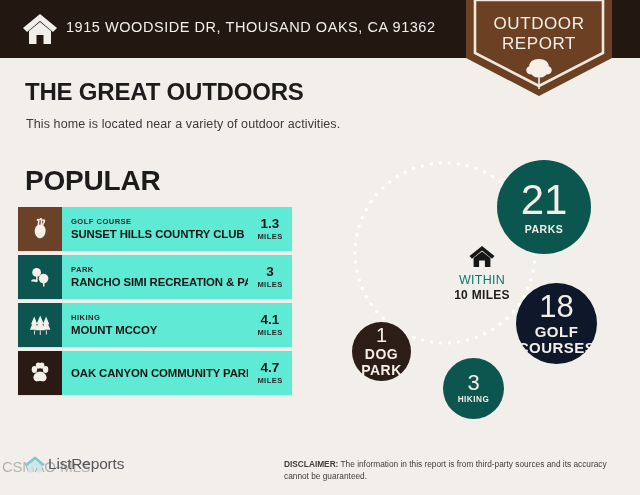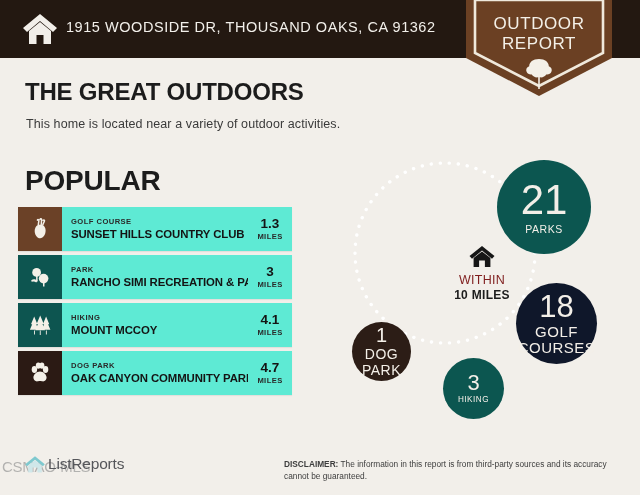--- a/index.html
+++ b/index.html
@@ -190,21 +190,21 @@
     justify-content: center;
     color: #f3efe8;
     text-align: center;
     line-height: 1;
   }
   .bubble .num {
     font-weight: 400;
     line-height: 1;
   }
   .bubble .lbl {
-    font-weight: 400;
+    font-weight: 700;
     letter-spacing: 0.5px;
     line-height: 1.08;
   }
   #bubble-parks {
     left: 157px; top: 10px;
     width: 94px; height: 94px;
     background: #0c5650;
     justify-content: center;
   }
   #bubble-parks .num { font-size: 42px; margin-bottom: 3px; }
@@ -240,21 +240,21 @@
     width: 120px;
     text-align: center;
   }
   .center-home-icon {
     width: 26px; height: 23px;
     margin: 0 auto 5px auto;
     display: block;
   }
   .center-l1 {
     font-size: 12.5px;
-    color: #7f1d1d;
+    color: #0f766e;
     letter-spacing: 0.3px;
     line-height: 15px;
   }
   .center-l2 {
     font-size: 12px;
     font-weight: 700;
     color: #1c1c1c;
     letter-spacing: 0.3px;
     line-height: 15px;
   }
@@ -392,21 +392,20 @@
       <div class="poi-icon" style="background:#2b1a14;">
         <svg viewBox="0 0 24 24" width="24" height="24" aria-hidden="true">
           <ellipse cx="6.4" cy="8.5" rx="2.7" ry="3.4" fill="#f4f0e8"></ellipse>
           <ellipse cx="17.6" cy="8.5" rx="2.7" ry="3.4" fill="#f4f0e8"></ellipse>
           <ellipse cx="10.3" cy="4.6" rx="2.5" ry="3.2" fill="#f4f0e8"></ellipse>
           <ellipse cx="13.9" cy="4.6" rx="2.5" ry="3.2" fill="#f4f0e8"></ellipse>
           <path d="M12 10.4 C15.4 10.4 18.6 13.4 18.6 16.6 C18.6 19.4 16.3 21 13.9 20.3 C12.7 19.9 11.3 19.9 10.1 20.3 C7.7 21 5.4 19.4 5.4 16.6 C5.4 13.4 8.6 10.4 12 10.4 Z" fill="#f4f0e8"></path>
         </svg>
       </div>
       <div class="poi-text">
-        <span class="poi-cat">DOG PARK</span>
         <span class="poi-name">OAK CANYON COMMUNITY PARK</span>
       </div>
       <div class="poi-dist">
         <span class="poi-dist-val">4.7</span>
         <span class="poi-dist-unit">MILES</span>
       </div>
     </div>
 
   </div>
 

